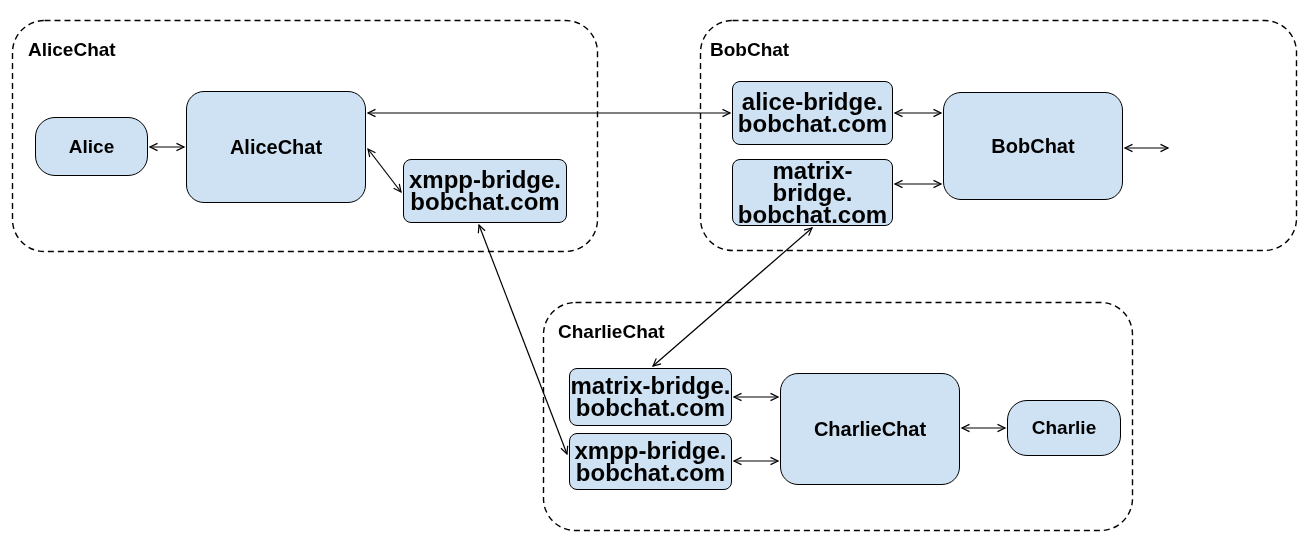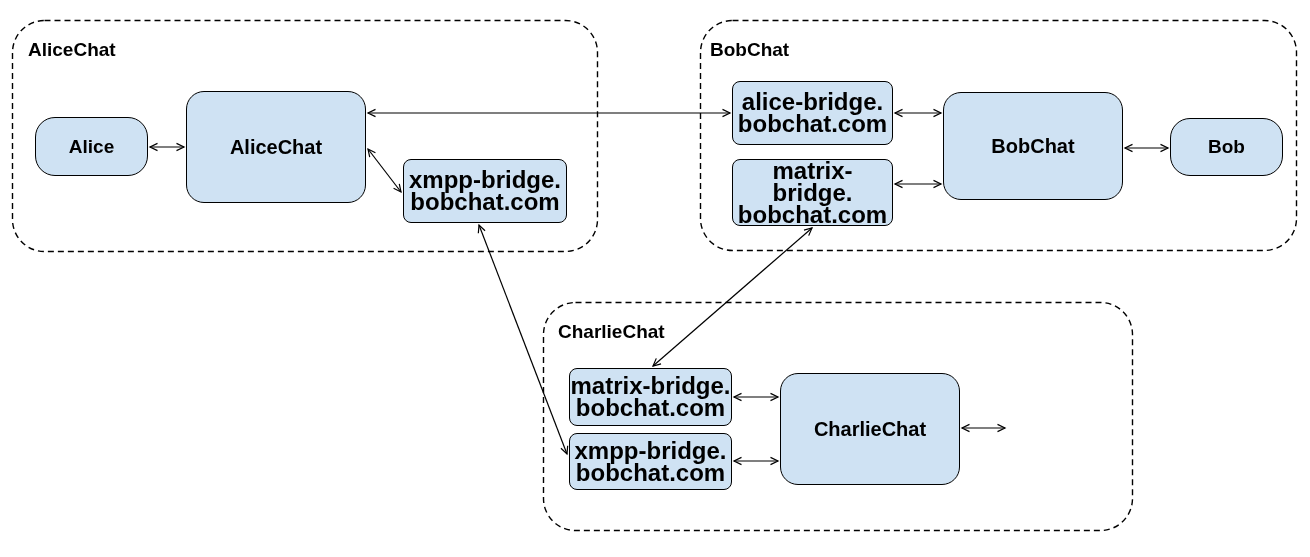--- a/index.html
+++ b/index.html
@@ -88,29 +88,29 @@
     <span>alice-bridge.</span>
     <span>bobchat.com</span>
   </div>
   <div class="node bridge" style="left:732px;top:159px;width:161px;height:67px">
     <span>matrix-bridge.</span>
     <span>bobchat.com</span>
   </div>
   <div class="node big" style="left:943px;top:92px;width:180px;height:108px">
     <span>BobChat</span>
   </div>
-  <div class="node small" style="left:1170px;top:118px;width:113px;height:58px">
-    <span>Bob</span>
-  </div>
 
   <div class="node bridge" style="left:569px;top:368px;width:163px;height:58px">
     <span>matrix-bridge.</span>
     <span>bobchat.com</span>
   </div>
   <div class="node bridge" style="left:569px;top:433px;width:163px;height:57px">
     <span>xmpp-bridge.</span>
     <span>bobchat.com</span>
   </div>
   <div class="node big" style="left:780px;top:373px;width:180px;height:112px">
     <span>CharlieChat</span>
   </div>
+  <div class="node small" style="left:1007px;top:400px;width:114px;height:56px">
+    <span>Charlie</span>
+  </div>
 
 </div>
 
 </body></html>

